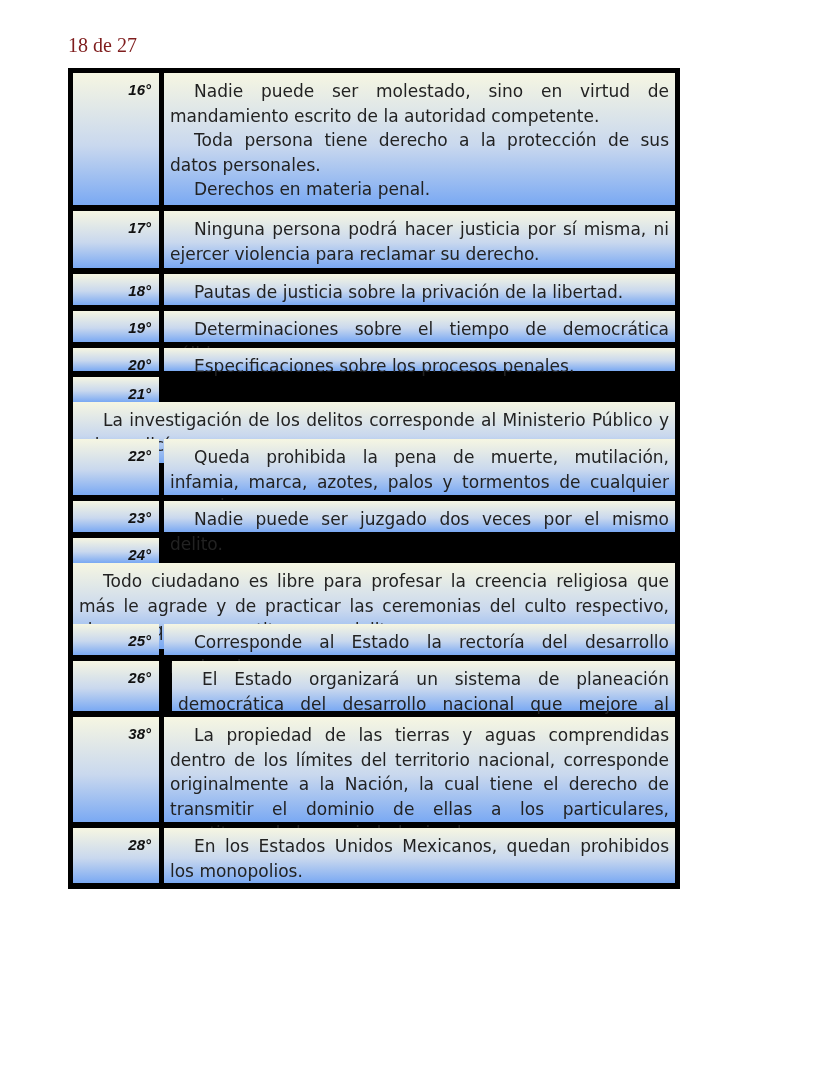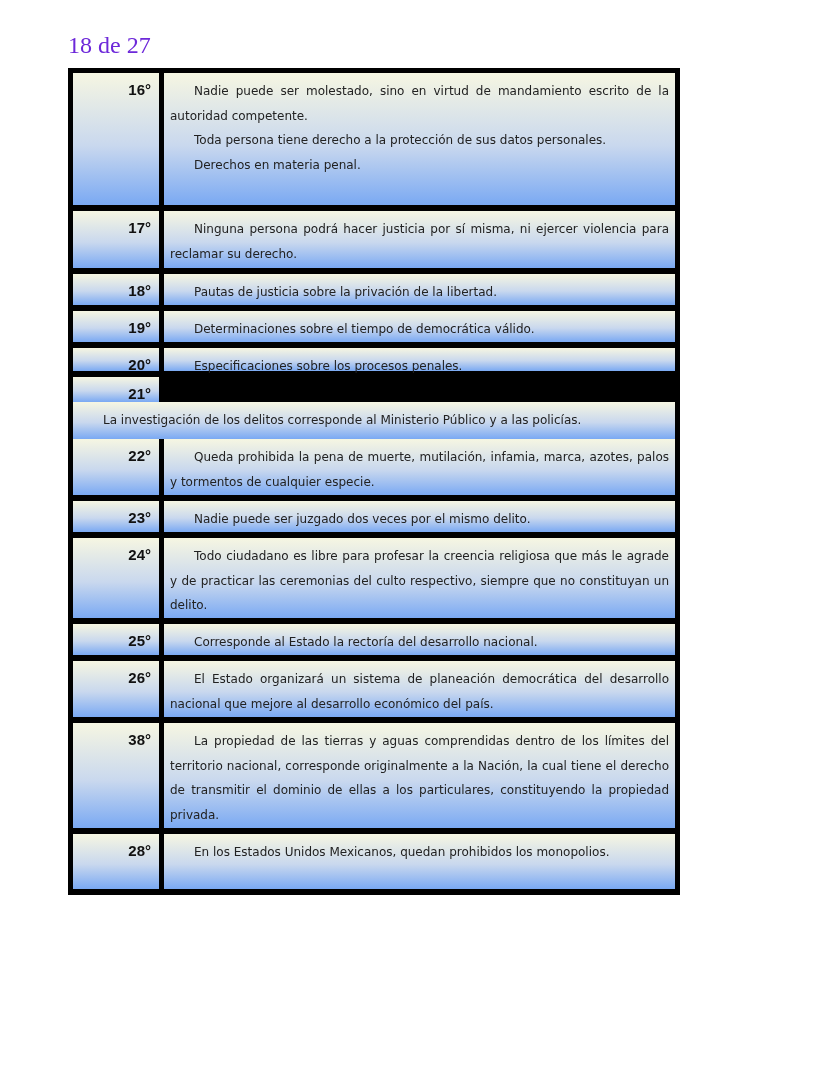--- a/index.html
+++ b/index.html
@@ -1,41 +1,41 @@
 <!DOCTYPE html>
 <html><head>
   <meta charset="utf-8">
   <style>
     html, body { margin: 0; padding: 0; background: #ffffff; }
     body { width: 828px; height: 1071px; position: relative; overflow: hidden; }
     .page-counter {
       position: absolute; left: 68px; top: 30px;
       font-family: "Liberation Serif", "DejaVu Serif", serif;
-      font-size: 24px; color: #6d28d9; line-height: 30px;
+      font-size: 20px; color: #7f1d1d; line-height: 30px;
     }
     .table {
       position: absolute; left: 68px; top: 68px; width: 612px;
       background: #000; padding: 5px 5px 6px 5px; box-sizing: border-box;
     }
     .row { display: flex; margin-bottom: 6px; }
     .row:last-child { margin-bottom: 0; border-radius: 10px; }
     .cell {
       background: linear-gradient(to bottom, #f6f6e2 0%, #c9d8ee 55%, #7aa9f3 100%);
       box-sizing: border-box;
     }
     .num {
       width: 86px; margin-right: 5px;
       font-family: "Liberation Sans", "DejaVu Sans", sans-serif;
       font-weight: bold; font-size: 15px; color: #111;
-      text-align: right; padding: 8px 8px 0 0;
+      text-align: right; padding: 8px 8px 0 0; font-style: italic;
     }
     .text {
       flex: 1;
       font-family: "DejaVu Sans", "Liberation Sans", sans-serif;
-      font-size: 12px; color: #222; line-height: 24.5px;
+      font-size: 17px; color: #222; line-height: 24.5px;
       padding: 6px 6px 6px 6px; text-align: justify;
     }
     .para { text-indent: 24px; margin: 0; }
   </style>
 </head>
 <body>
 
 <div class="page-counter">18 de 27</div>
 
 <div class="table" id="articles-table">
@@ -82,33 +82,33 @@
       <div class="cell text">
         <p class="para">Queda prohibida la pena de muerte, mutilación, infamia, marca, azotes, palos y tormentos de cualquier especie.</p>
       </div>
     </div>
     <div class="row" style="height: 31px;">
       <div class="cell num">23°</div>
       <div class="cell text">
         <p class="para">Nadie puede ser juzgado dos veces por el mismo delito.</p>
       </div>
     </div>
-    <div class="row" style="height: 80px;">
+    <div class="row" style="height: 80px; flex-direction: column;">
       <div class="cell num">24°</div>
       <div class="cell text">
         <p class="para">Todo ciudadano es libre para profesar la creencia religiosa que más le agrade y de practicar las ceremonias del culto respectivo, siempre que no constituyan un delito.</p>
       </div>
     </div>
     <div class="row" style="height: 31px;">
       <div class="cell num">25°</div>
       <div class="cell text">
         <p class="para">Corresponde al Estado la rectoría del desarrollo nacional.</p>
       </div>
     </div>
-    <div class="row" style="height: 56px;">
+    <div class="row" style="height: 50px; gap: 8px;">
       <div class="cell num">26°</div>
       <div class="cell text">
         <p class="para">El Estado organizará un sistema de planeación democrática del desarrollo nacional que mejore al desarrollo económico del país.</p>
       </div>
     </div>
     <div class="row" style="height: 105px;">
       <div class="cell num">38°</div>
       <div class="cell text">
         <p class="para">La propiedad de las tierras y aguas comprendidas dentro de los límites del territorio nacional, corresponde originalmente a la Nación, la cual tiene el derecho de transmitir el dominio de ellas a los particulares, constituyendo la propiedad privada.</p>
       </div>

